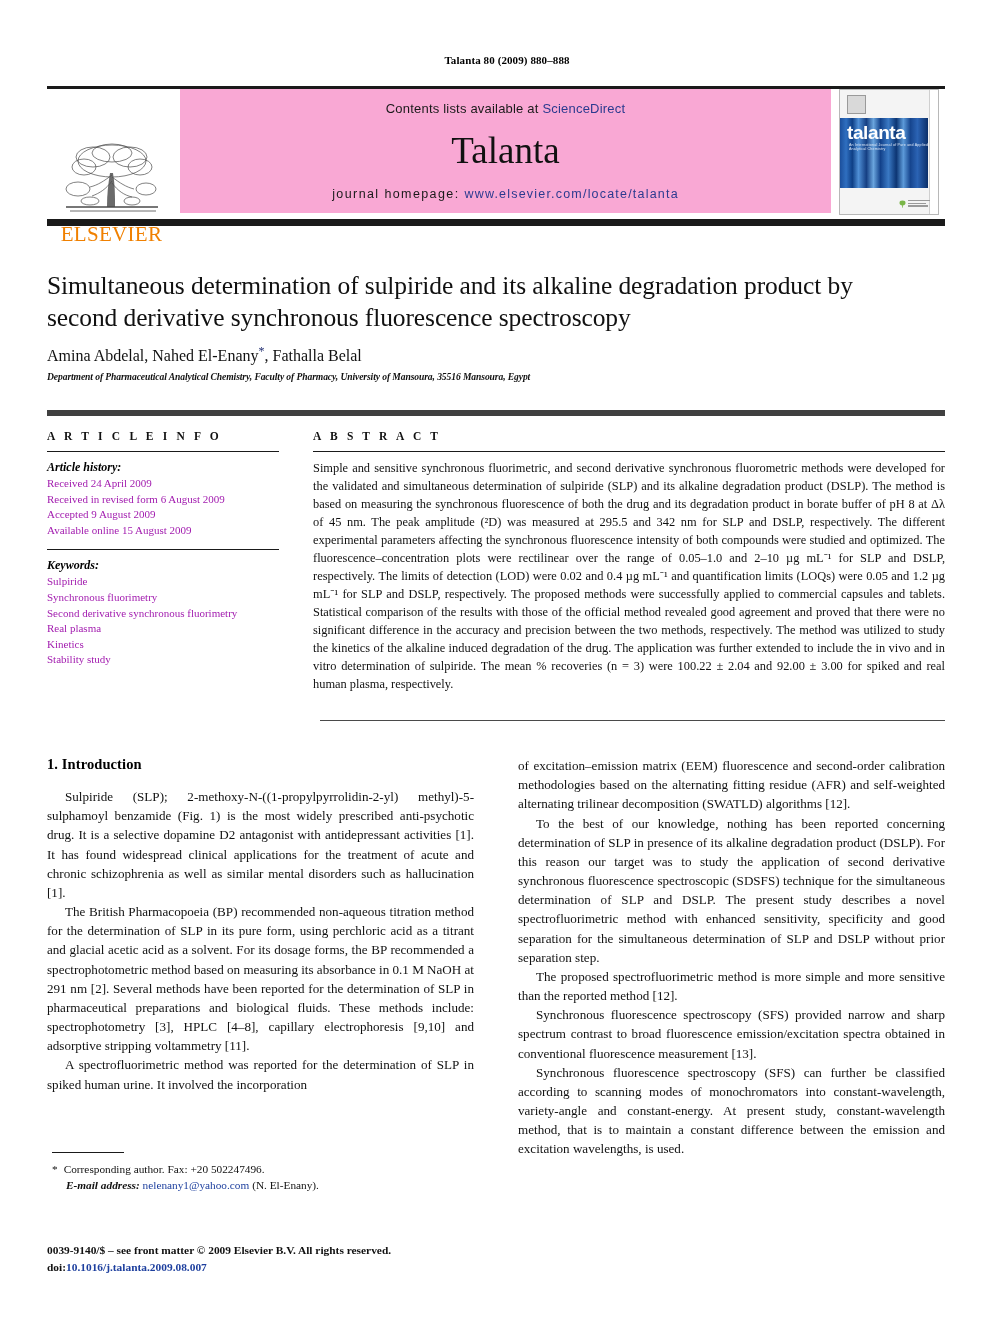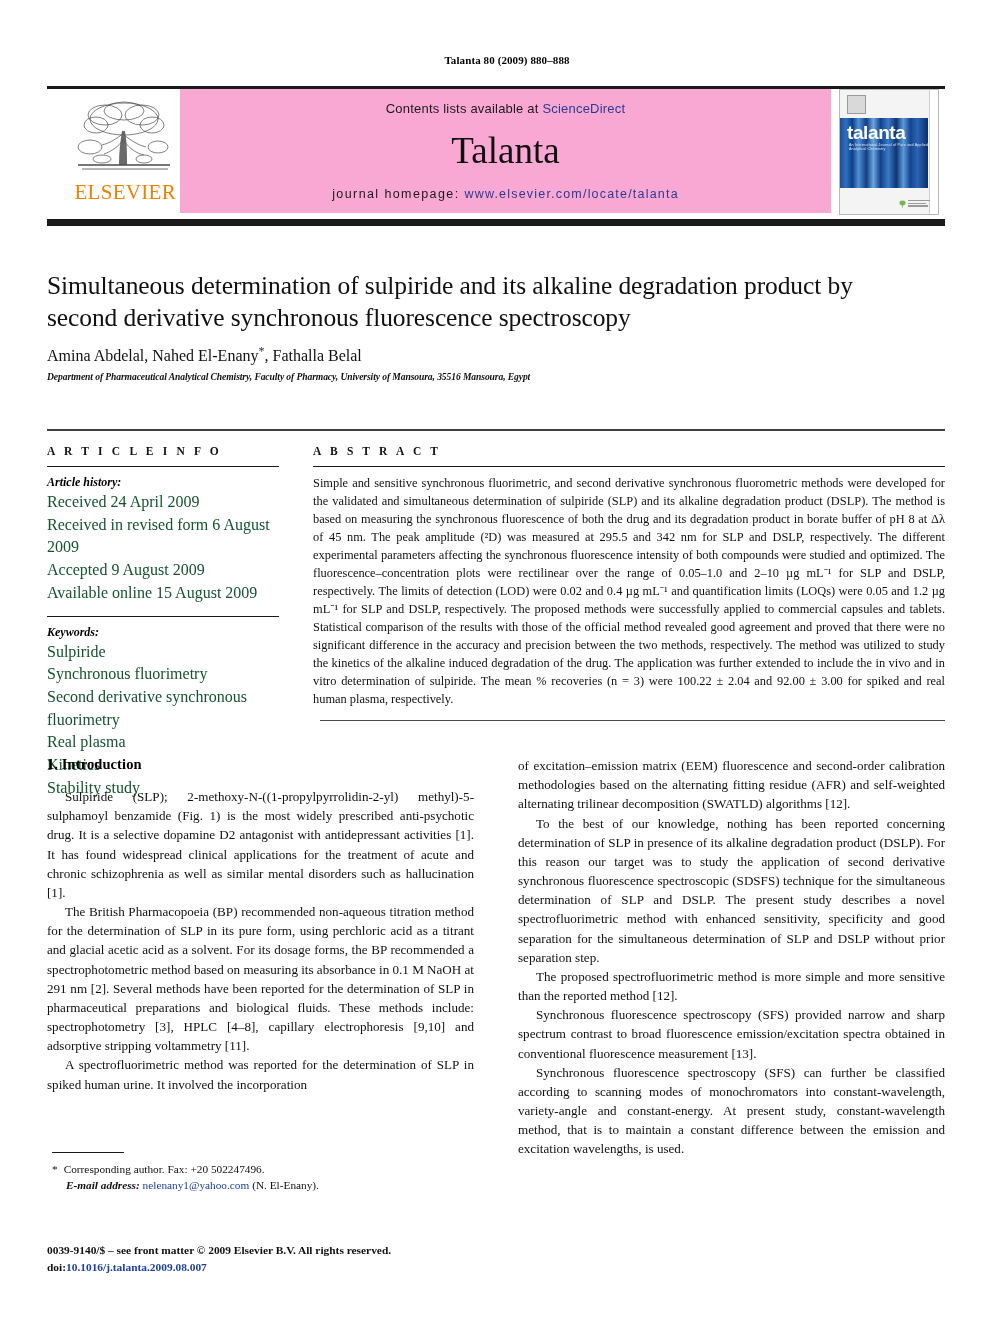--- a/index.html
+++ b/index.html
@@ -46,22 +46,23 @@
     padding-top: 0px;
     display: flex;
     align-items: stretch;
   }
   .elsevier-cell {
     width: 129px;
     flex: 0 0 129px;
     padding-top: 6px;
     display: flex;
     flex-direction: column;
-    align-items: flex-end;
+    align-items: center;
     justify-content: flex-start;
+    margin-top: 42px;
   }
   .elsevier-tree {
     width: 104px;
     height: 86px;
     display: block;
   }
   .elsevier-word {
     font-family: "Liberation Serif", serif;
     font-size: 21px;
     letter-spacing: 0.3px;
@@ -237,23 +238,23 @@
     font-weight: bold;
     font-size: 9.6px;
     color: #111111;
     letter-spacing: -0.1px;
   }
 
   
   .panel {
     position: absolute;
     left: 47px;
-    top: 429px;
+    top: 410px;
     width: 898px;
-    border-top: 2px solid #404040;
+    border-top: 6px solid #404040;
   }
   .panel-inner {
     display: flex;
     padding-top: 14px;
   }
   .col-info {
     flex: 0 0 232px;
     width: 232px;
     padding-right: 28px;
   }
@@ -279,23 +280,23 @@
   }
   .info-head {
     font-family: "Liberation Serif", serif;
     font-style: italic;
     font-weight: bold;
     font-size: 12px;
     margin-bottom: 1px;
   }
   .info-line {
     font-family: "Liberation Serif", serif;
-    font-size: 16px;
+    font-size: 11px;
     line-height: 1.42;
-    color: #14532d;
+    color: #a21caf;
   }
   .abstract-text {
     font-family: "Liberation Serif", serif;
     font-size: 12.4px;
     line-height: 1.45;
     text-align: justify;
     color: #111111;
     hyphens: none;
   }
   .copyright {

